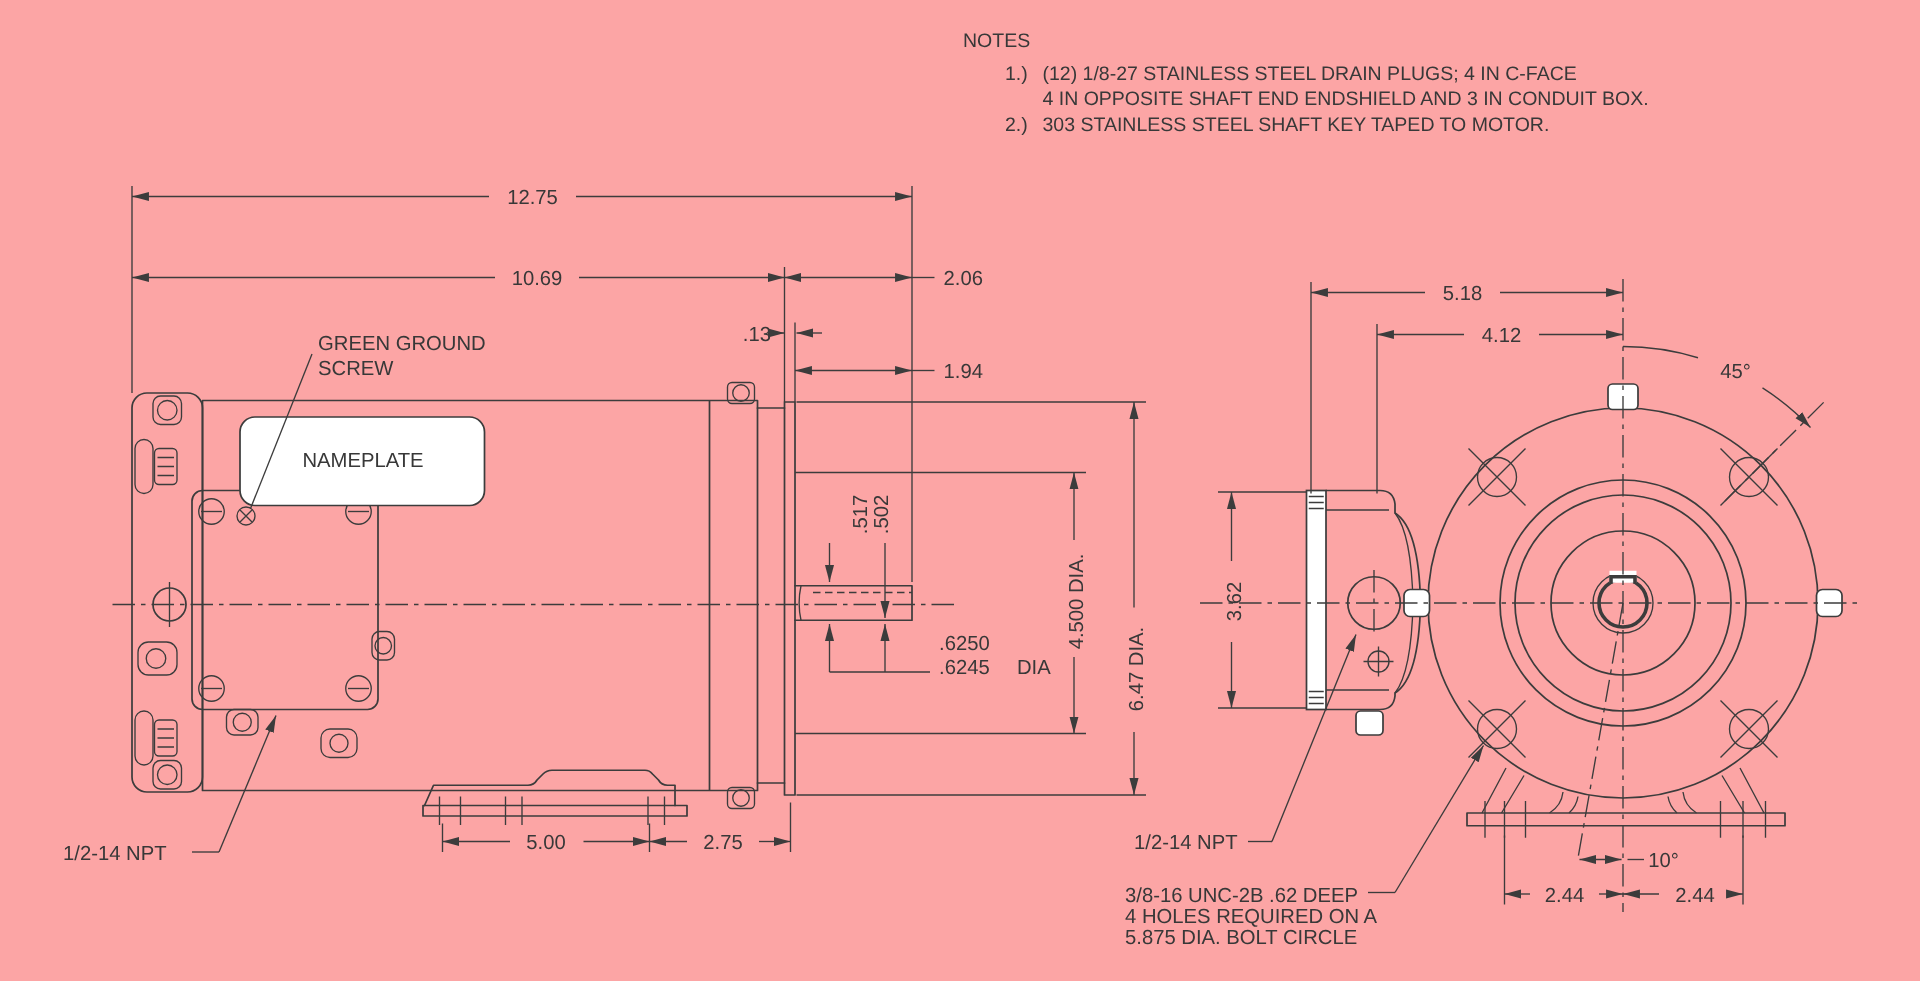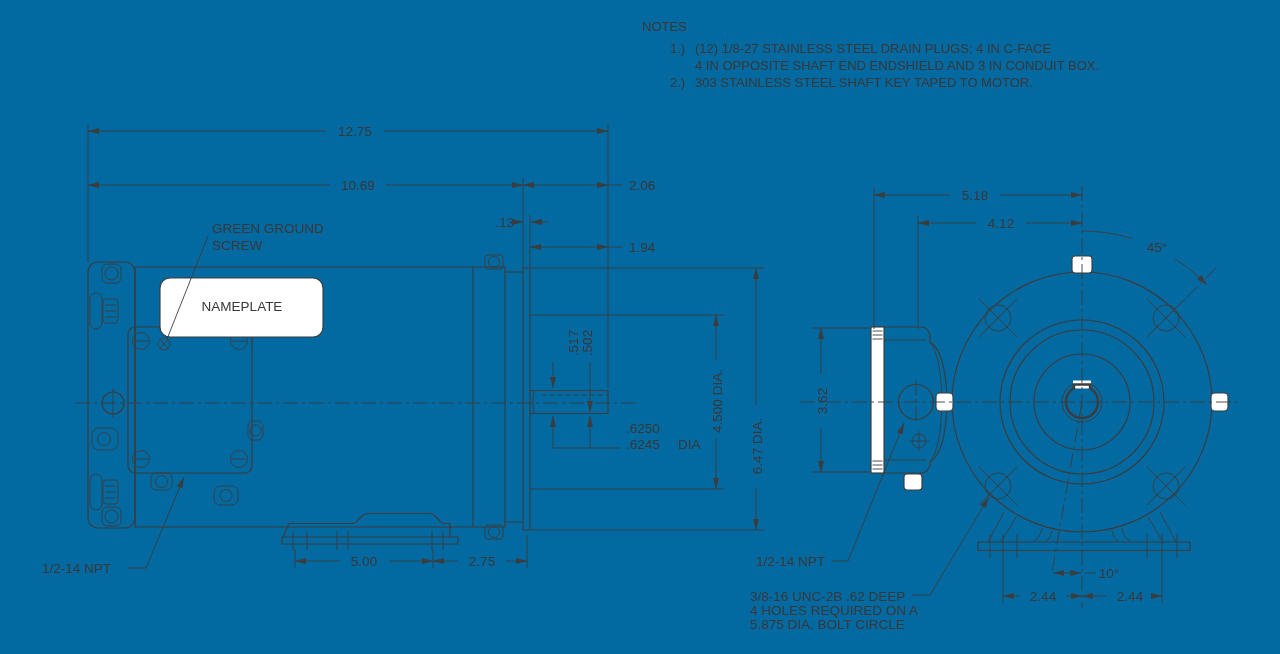--- a/index.html
+++ b/index.html
@@ -1,16 +1,16 @@
 <!DOCTYPE html>
 <html><head>
 <meta charset="utf-8">
 <style>
   html,body{margin:0;padding:0;background:#ffffff;}
-  #stage{position:relative;width:1280px;height:654px;background:#0369a1;overflow:hidden;}
+  #stage{position:relative;width:1280px;height:654px;background:#fca5a5;overflow:hidden;}
   svg text{font-family:"Liberation Sans",sans-serif;font-size:13.5px;fill:#383838;}
   .sm{font-size:13px;}
   .o{fill:none;stroke:#3c3c3c;stroke-width:1.15;stroke-linejoin:round;stroke-linecap:round;}
   .t{fill:none;stroke:#3c3c3c;stroke-width:0.9;}
   .w{fill:#ffffff;stroke:#3c3c3c;stroke-width:1.15;}
   .wn{fill:#ffffff;stroke:none;}
   .b{fill:none;stroke:#3c3c3c;stroke-width:2.4;}
   .cl{stroke-dasharray:15 4 3 4;}
   .hd{stroke-dasharray:5 3;}
   .mid{text-anchor:middle;}

